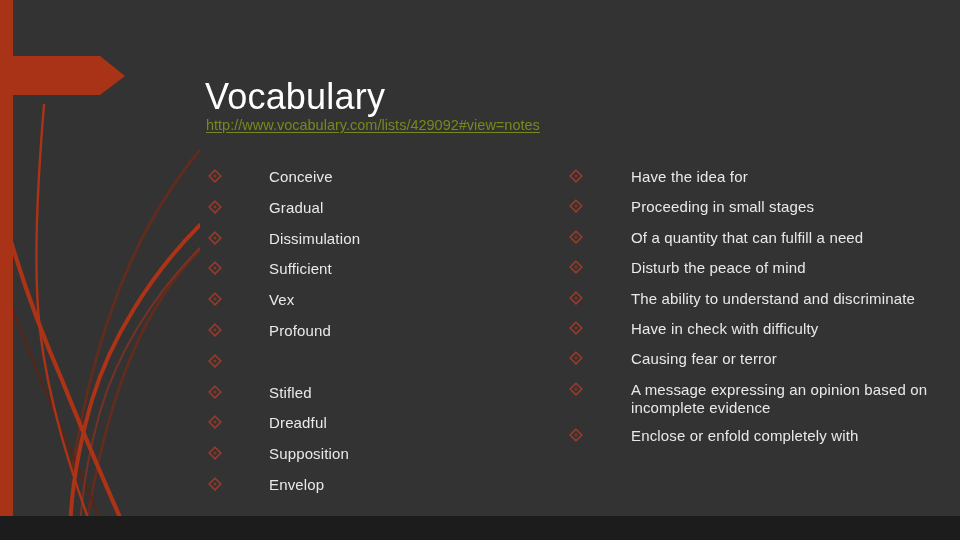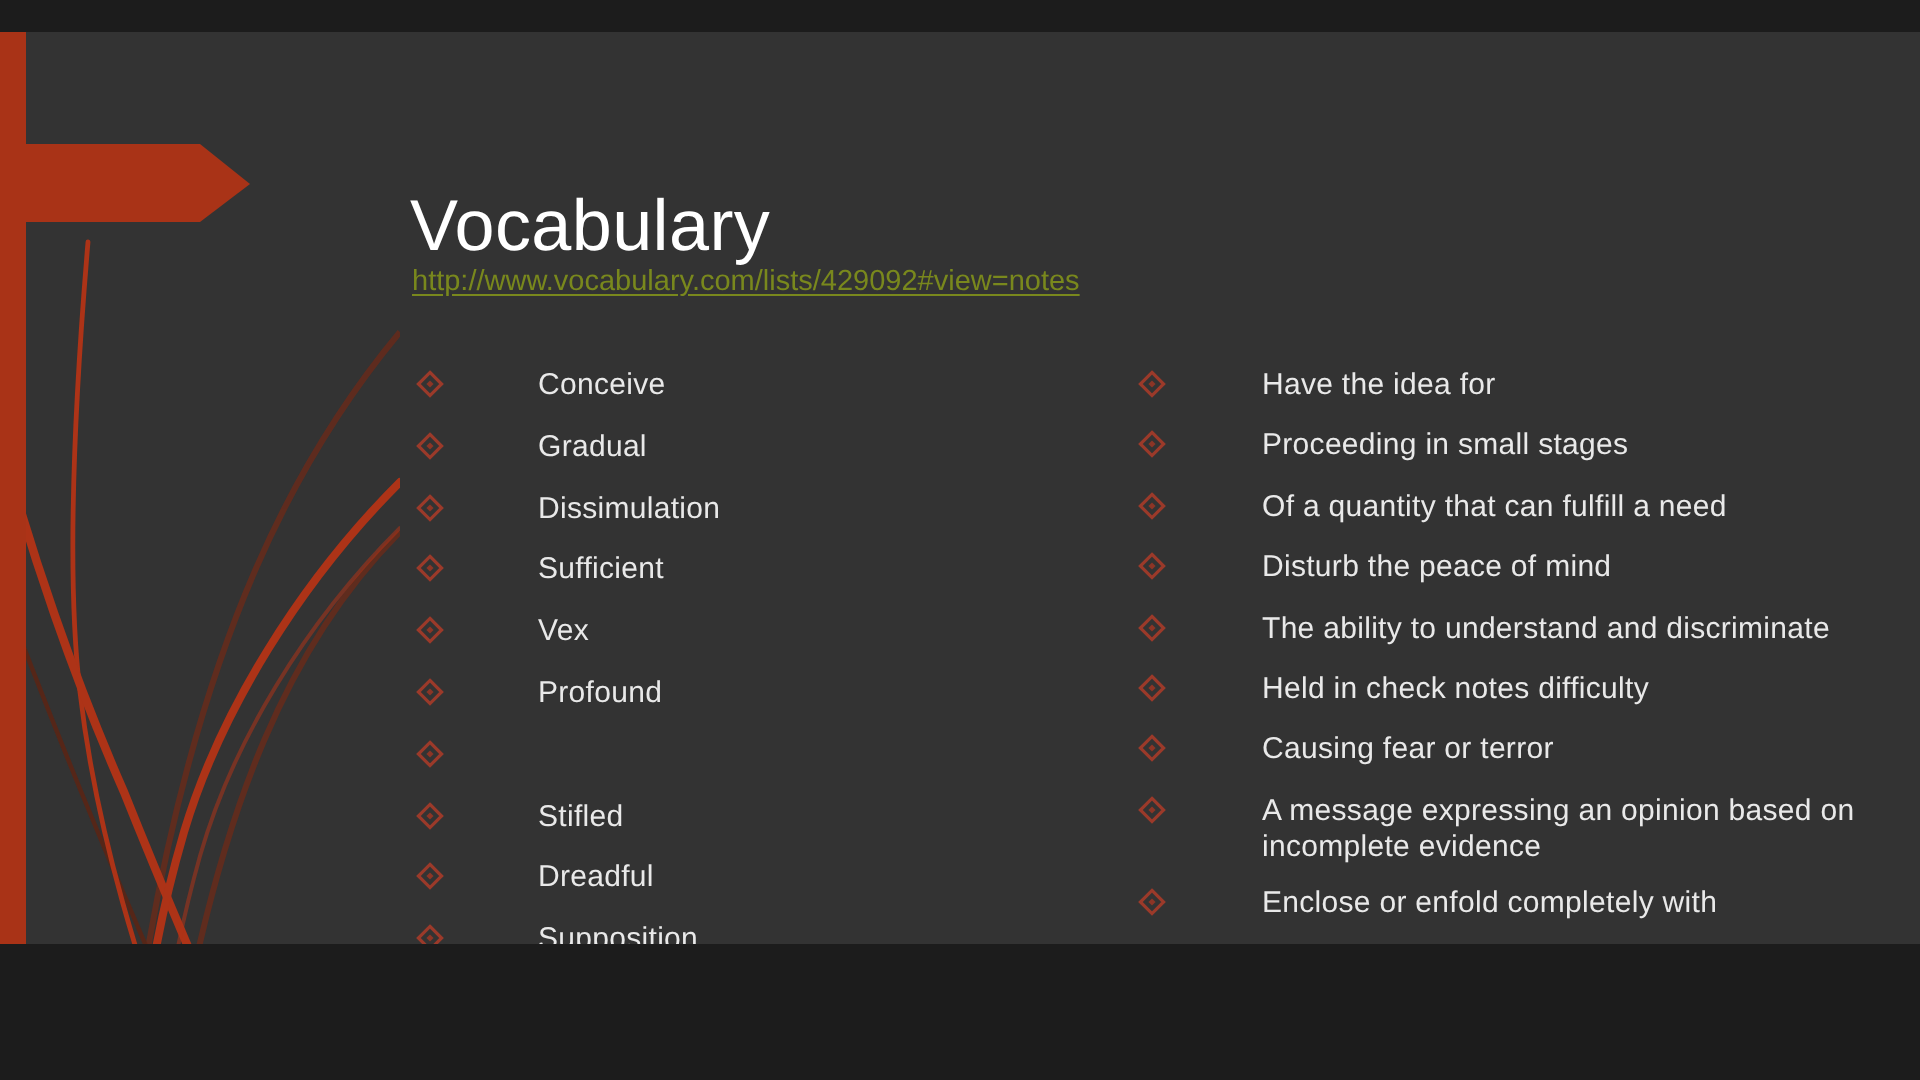--- a/index.html
+++ b/index.html
@@ -4,25 +4,24 @@
 <title>Vocabulary Slide</title>
 <style>
   html, body {
     margin: 0;
     padding: 0;
     background: #1c1c1c;
   }
   .slide {
     position: relative;
     width: 960px;
-    height: 456px;
+    height: 516px;
     background: #333333;
     overflow: hidden;
     font-family: "Liberation Sans", sans-serif;
-    margin-top: 16px;
     -webkit-font-smoothing: antialiased;
   }
 
   
   .decor {
     position: absolute;
     left: 0;
     top: 0;
     width: 200px;
     height: 540px;
@@ -301,21 +300,21 @@
       <span class="item-text">The ability to understand and discriminate</span>
     </div>
 
     <div class="item">
       <span class="bullet">
         <svg width="14" height="14" viewBox="0 0 14 14" xmlns="http://www.w3.org/2000/svg">
           <path d="M 7 1.2 L 12.8 7 L 7 12.8 L 1.2 7 Z" fill="none" stroke="#9b3a2a" stroke-width="1.6"></path>
           <path d="M 7 5.2 L 8.8 7 L 7 8.8 L 5.2 7 Z" fill="#8c3526"></path>
         </svg>
       </span>
-      <span class="item-text">Held in check notes difficulty</span>
+      <span class="item-text">Have in check with difficulty</span>
     </div>
 
     <div class="item">
       <span class="bullet">
         <svg width="14" height="14" viewBox="0 0 14 14" xmlns="http://www.w3.org/2000/svg">
           <path d="M 7 1.2 L 12.8 7 L 7 12.8 L 1.2 7 Z" fill="none" stroke="#9b3a2a" stroke-width="1.6"></path>
           <path d="M 7 5.2 L 8.8 7 L 7 8.8 L 5.2 7 Z" fill="#8c3526"></path>
         </svg>
       </span>
       <span class="item-text">Causing fear or terror</span>

